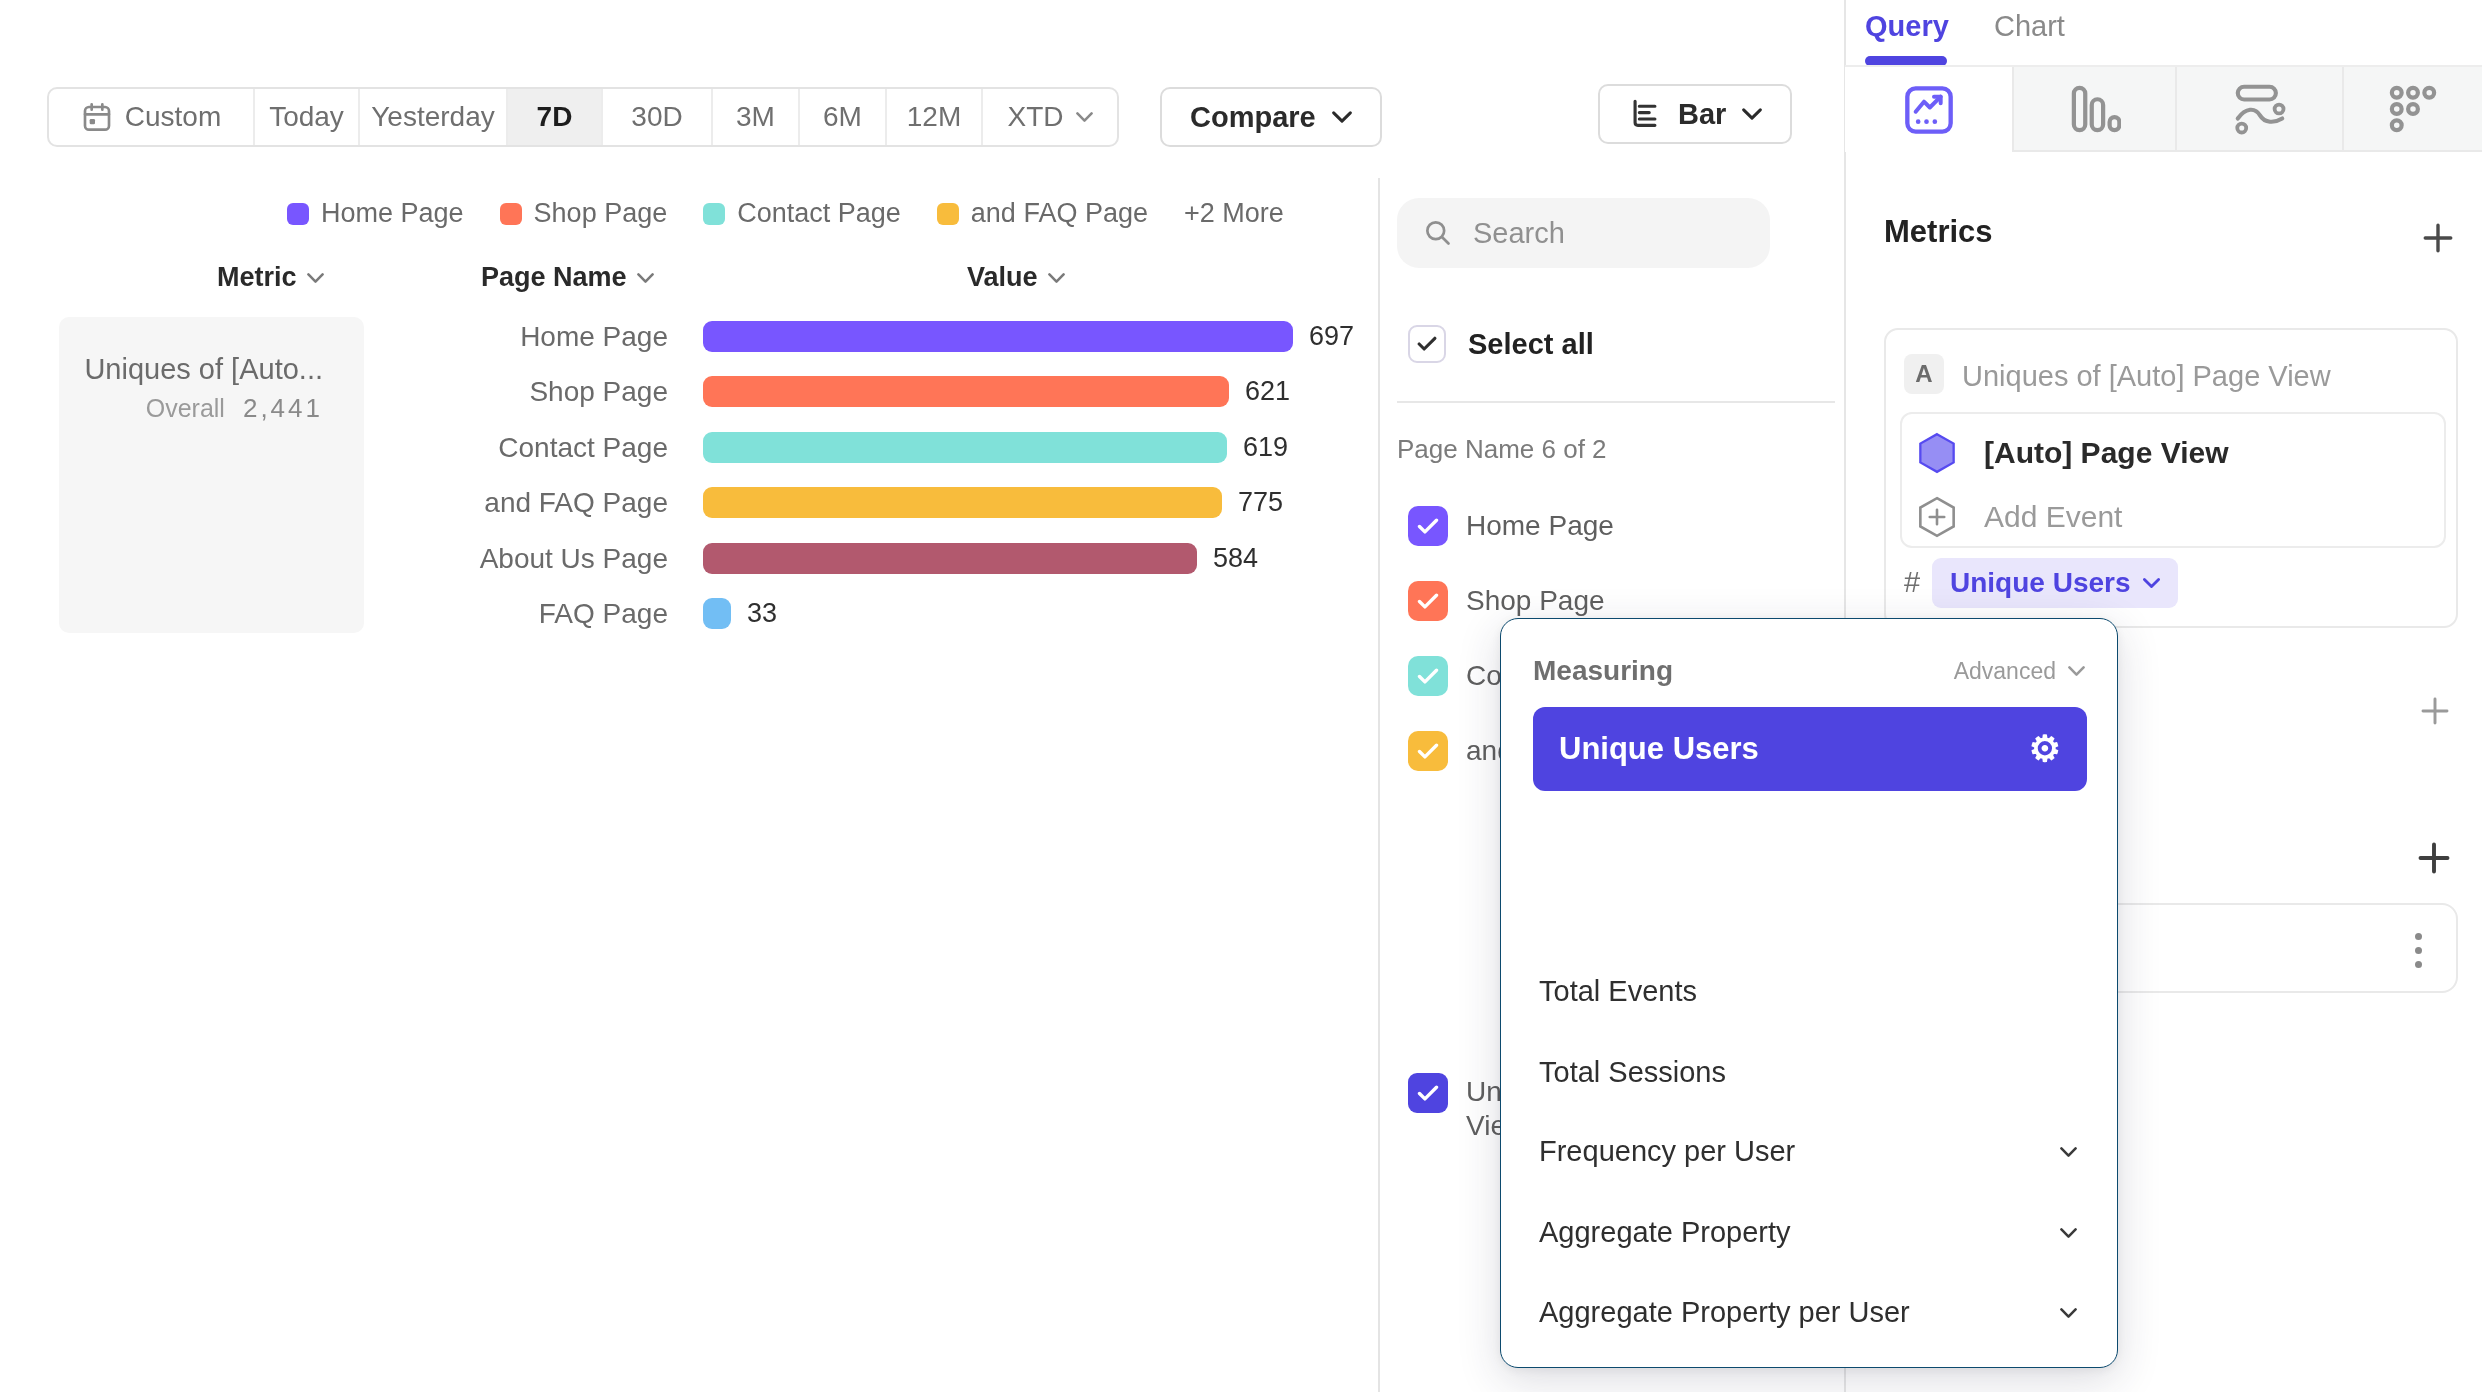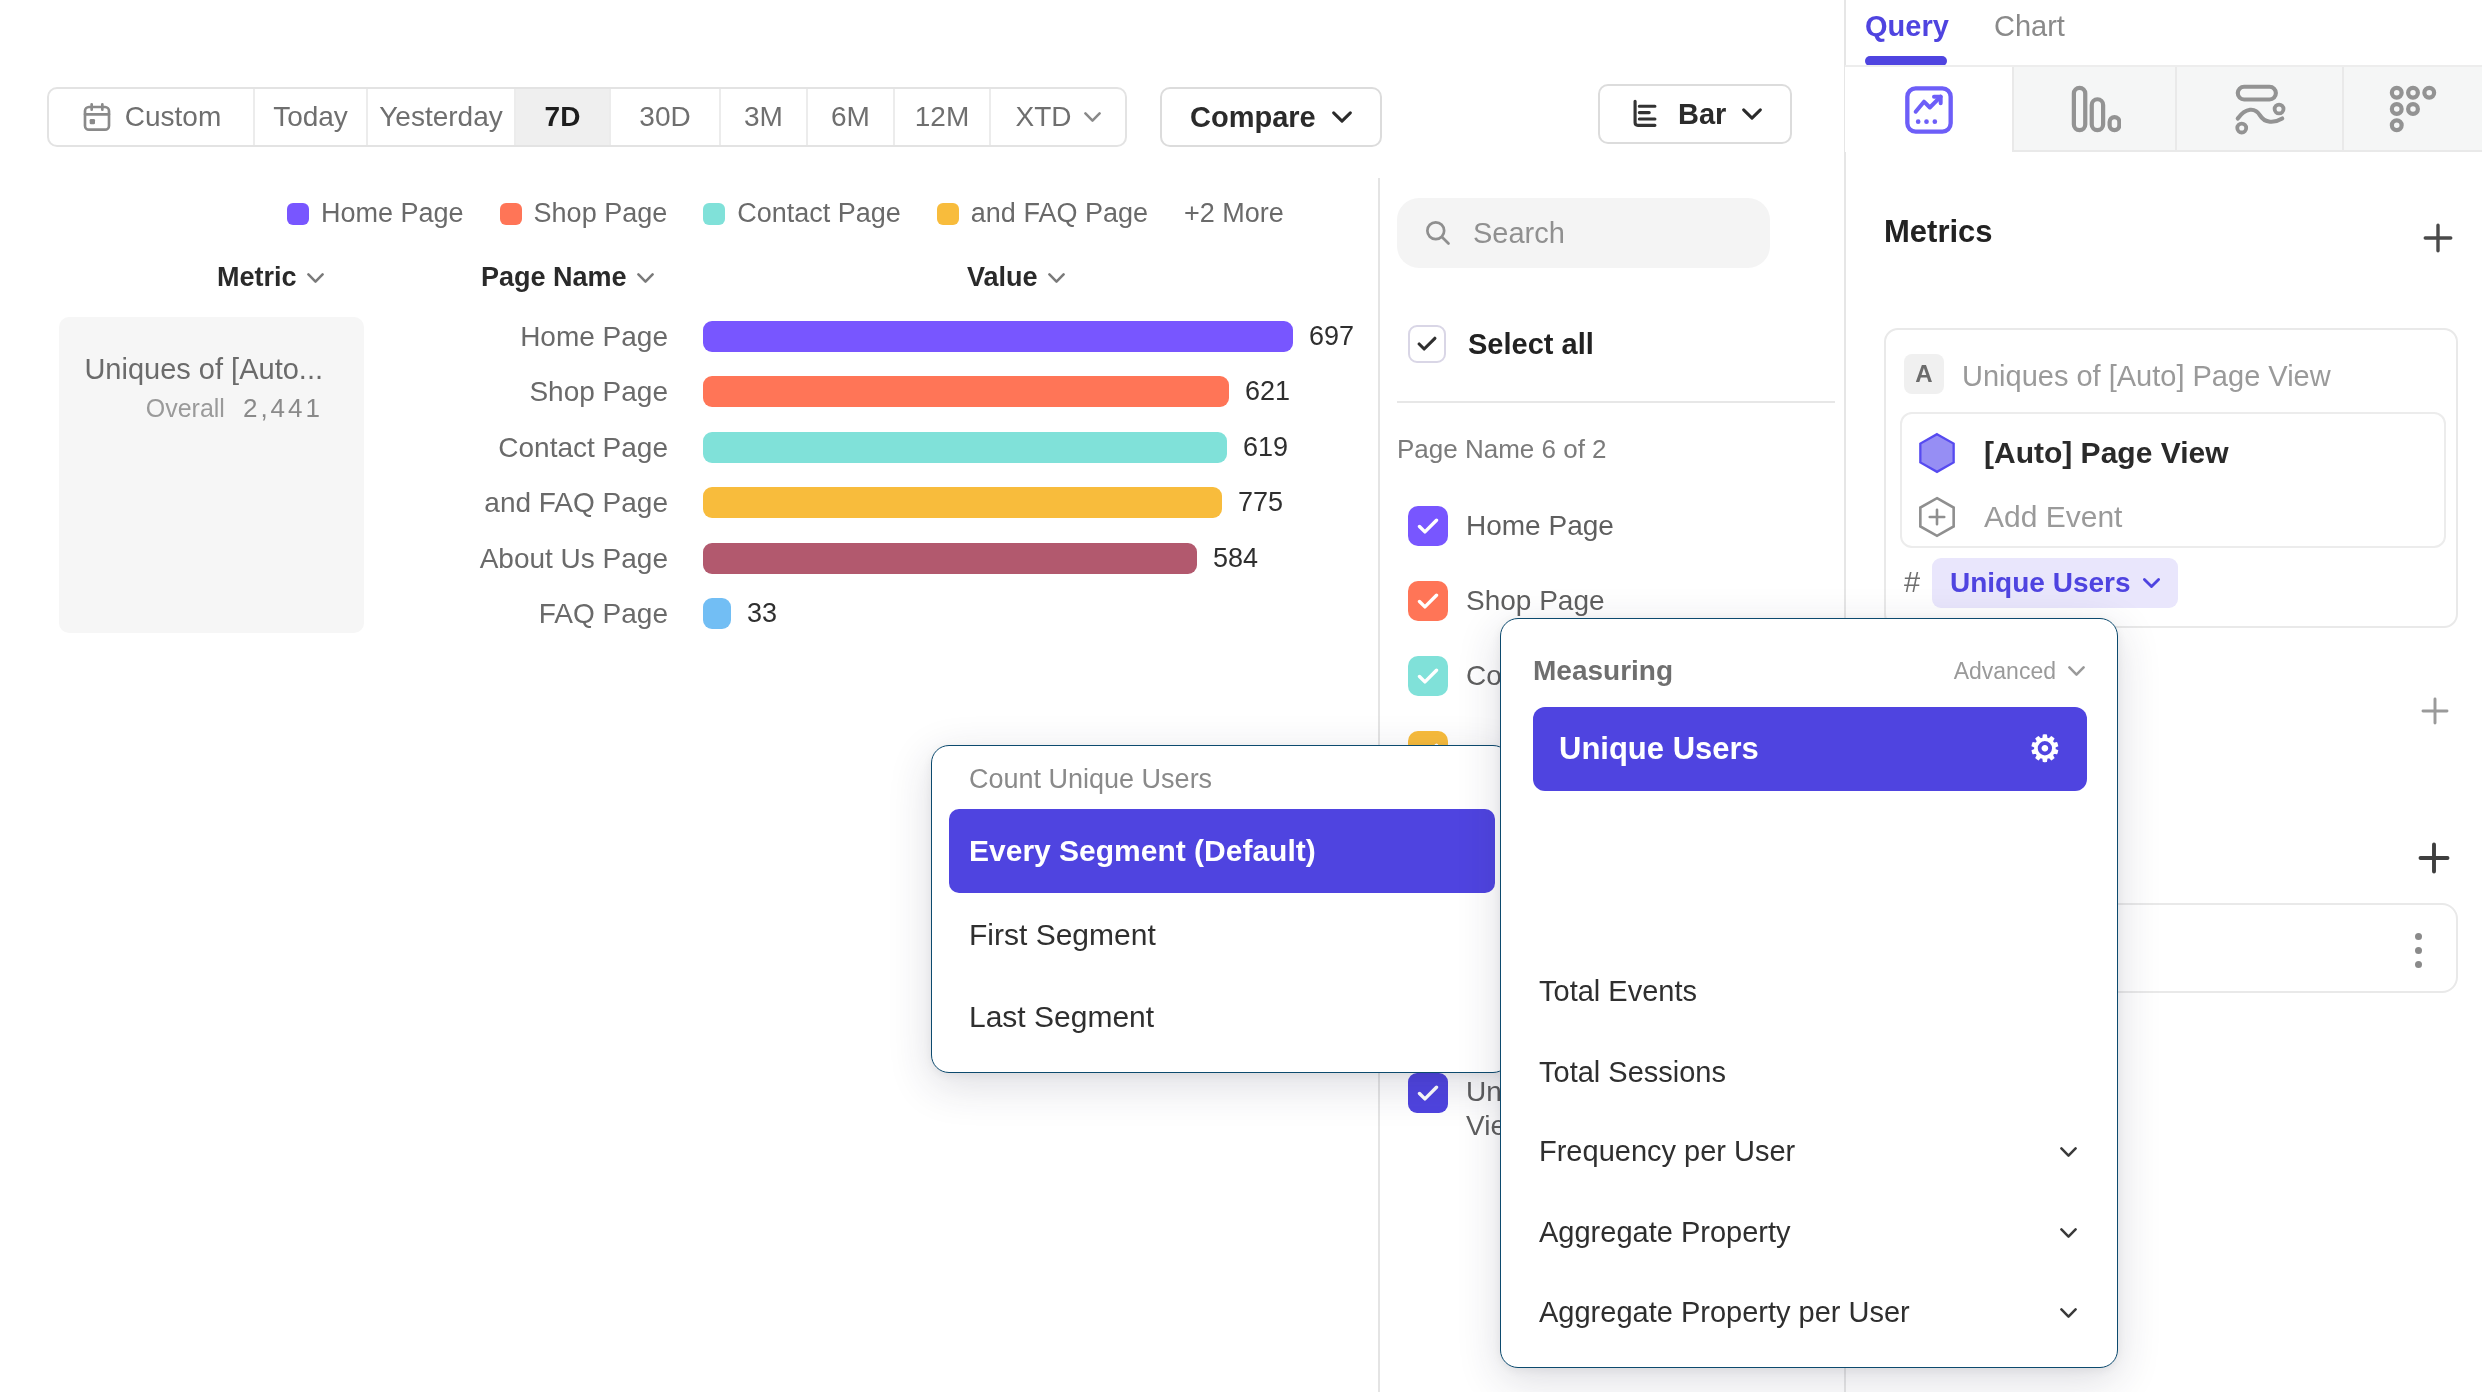--- a/index.html
+++ b/index.html
@@ -146,21 +146,21 @@
 
   <div class="date-group" id="dateGroup">
       <div class="seg" style="width: 206px;">
         <svg viewBox="0 0 24 24" width="32" height="32">
           <rect x="3" y="4.5" width="18" height="17" rx="3" fill="none" stroke="#8a8a8a" stroke-width="2"></rect>
           <path d="M3 10 H21 M8 2.5 V6.5 M16 2.5 V6.5" stroke="#8a8a8a" stroke-width="2" stroke-linecap="round"></path>
           <rect x="6.5" y="13.5" width="4" height="4" rx="1" fill="#8a8a8a"></rect>
         </svg>
         <span>Custom</span>
       </div>
-      <div class="seg" style="width: 113px;">
+      <div class="seg" style="width: 105px;">
         <span>Today</span>
       </div>
       <div class="seg" style="width: 148px;">
         <span>Yesterday</span>
       </div>
       <div class="seg selected" style="width: 95px;">
         <span>7D</span>
       </div>
       <div class="seg" style="width: 110px;">
         <span>30D</span>
@@ -342,28 +342,20 @@
             <path d="M1.5 5.5 L5 9 L12.5 1.5" fill="none" stroke="#fff" stroke-width="2.2" stroke-linecap="round" stroke-linejoin="round"></path>
           </svg>
         </span>
         <span class="lbl two">
           <div>Uni</div>
           <div>Vie</div>
         </span>
       </div>
     </div>
 
-  <div class="popover pop1">
-    <div class="ptitle">Count Unique Users</div>
-    <div class="sel">
-      <span>Every Segment (Default)</span>
-    </div>
-    <div class="opt" style="top:172px;">First Segment</div>
-    <div class="opt" style="top:254px;">Last Segment</div>
-  </div>
 
   <div class="popover pop2">
     <div class="phead">
       <span class="t">Measuring</span>
       <span class="adv">
         <span>Advanced</span>
         <svg class="chev sm" viewBox="0 0 12 8">
             <path d="M1 1.5 L6 6.5 L11 1.5" fill="none" stroke="currentColor" stroke-width="1.8" stroke-linecap="round" stroke-linejoin="round"></path>
           </svg>
       </span>

